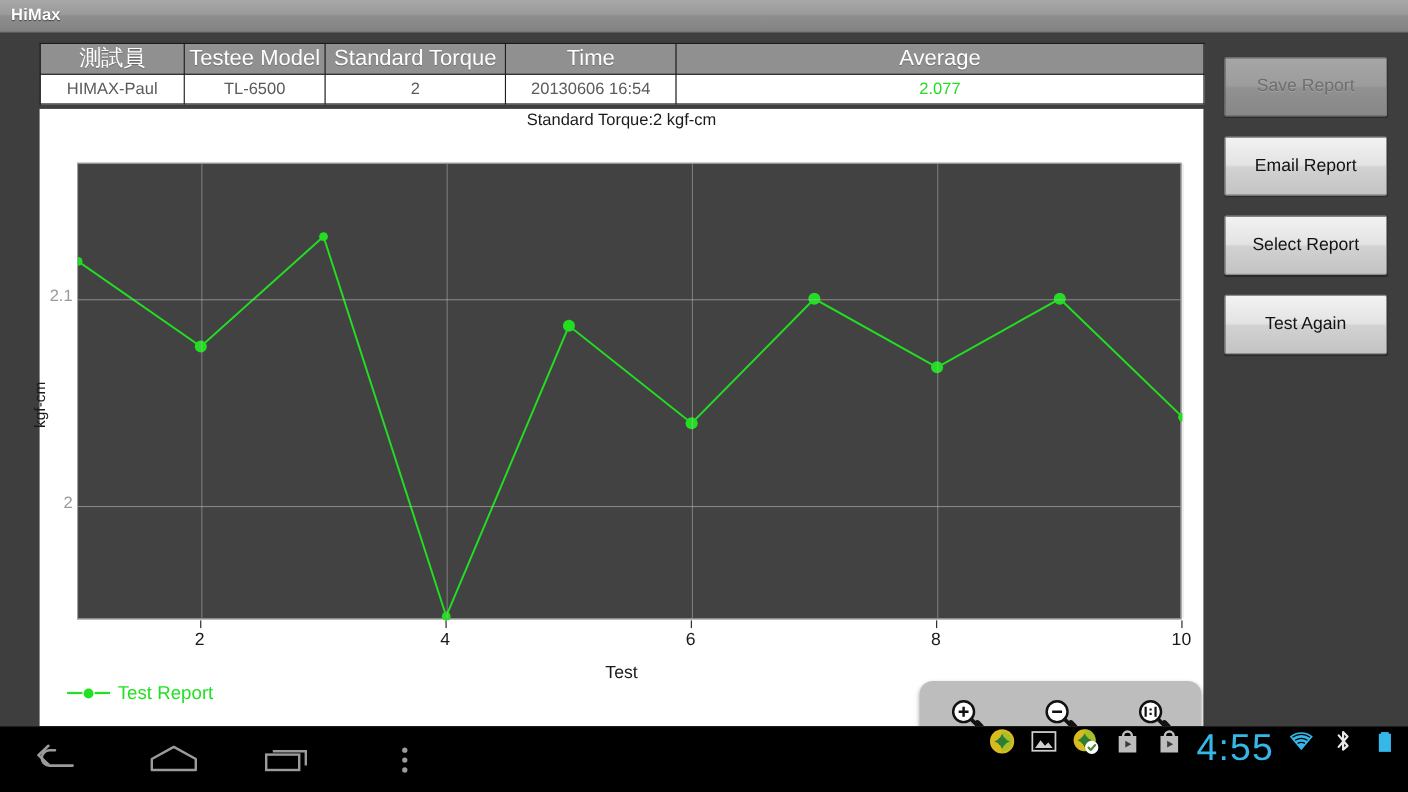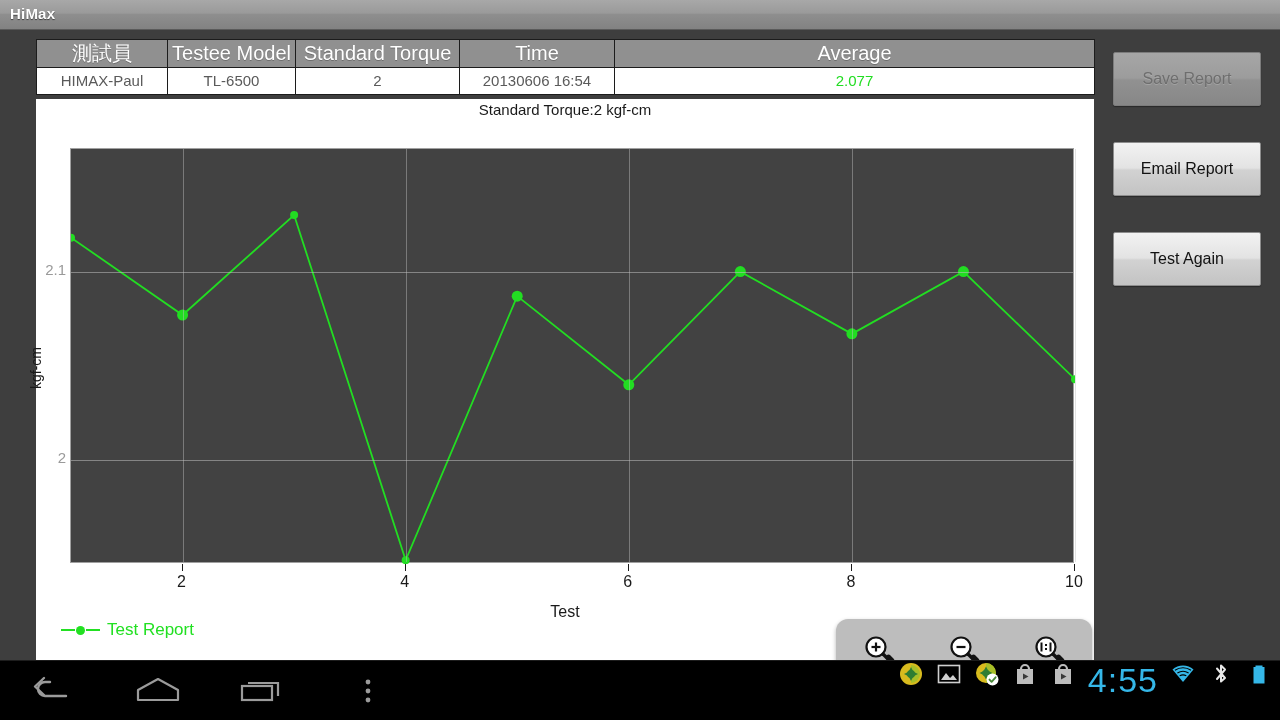--- a/index.html
+++ b/index.html
@@ -97,21 +97,21 @@
     display:flex; align-items:center; gap:0px;
     color:#22e022; font-size:17px; white-space:nowrap;
   }
   .legend .lg-line{ display:inline-block;width:14px;height:2px;background:#22e022; }
   .legend .lg-dot{ display:inline-block;width:9px;height:9px;border-radius:50%;background:#22e022;margin:0 1px; }
   .legend .lg-text{ margin-left:7px; }
 
   
   .sidebtns { position:absolute; left:1113px; top:22px; width:148px; }
   .btn {
-    width:148px; height:54px; margin-bottom:36px;
+    width:148px; height:54px; margin-bottom:18px;
     display:flex; align-items:center; justify-content:center;
     font-size:16px; color:#121212;
     background:linear-gradient(to bottom,#f2f2f2 0%,#e3e3e3 48%,#d2d2d2 52%,#c3c3c3 100%);
     border:1px solid #8d8d8d; border-radius:2px;
     box-shadow:0 1px 1px rgba(0,0,0,.35);
     cursor:pointer; user-select:none;text-align:right;
   }
   .btn.disabled {
     background:linear-gradient(to bottom,#a6a6a6 0%,#9c9c9c 48%,#919191 52%,#878787 100%);
     color:#6e6e6e; border-color:#7c7c7c; cursor:default;
@@ -237,20 +237,23 @@
     </div>
 
     <div class="sidebtns">
       <div class="btn disabled">
         <span>Save Report</span>
       </div>
       <div class="btn">
         <span>Email Report</span>
       </div>
       <div class="btn">
+        <span>Select Report</span>
+      </div>
+      <div class="btn">
         <span>Test Again</span>
       </div>
     </div>
 
     <div class="zoomctl">
       <span class="zicon">
         <svg viewBox="0 0 34 34" width="34" height="34">
           <circle cx="14" cy="14" r="9.5" fill="#fff" stroke="#111" stroke-width="2.2"></circle>
           <line x1="9.5" y1="14" x2="18.5" y2="14" stroke="#111" stroke-width="2.2"></line>
           <line x1="14" y1="9.5" x2="14" y2="18.5" stroke="#111" stroke-width="2.2"></line>

